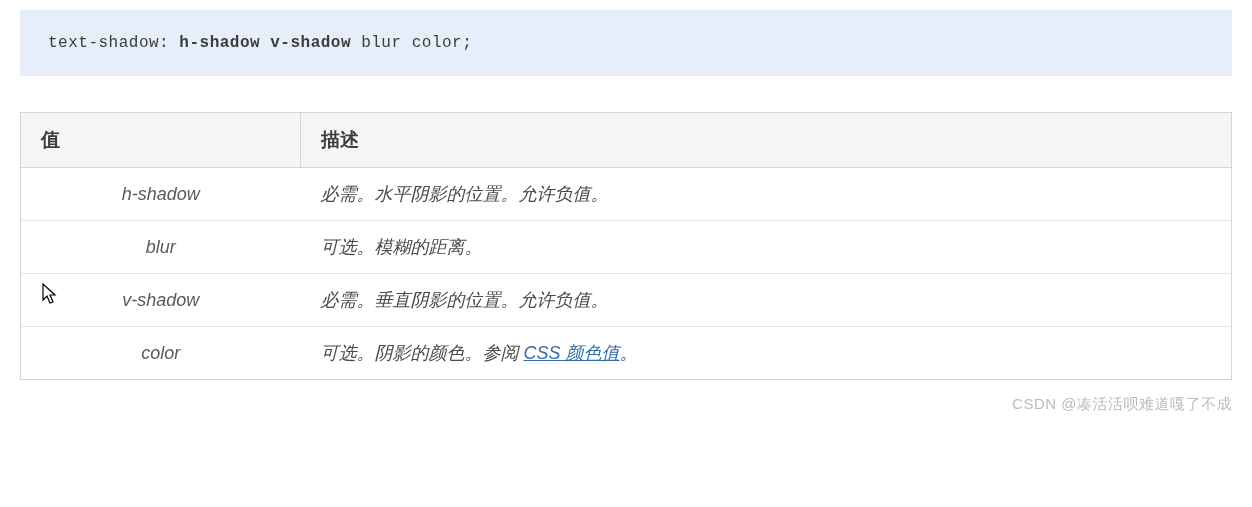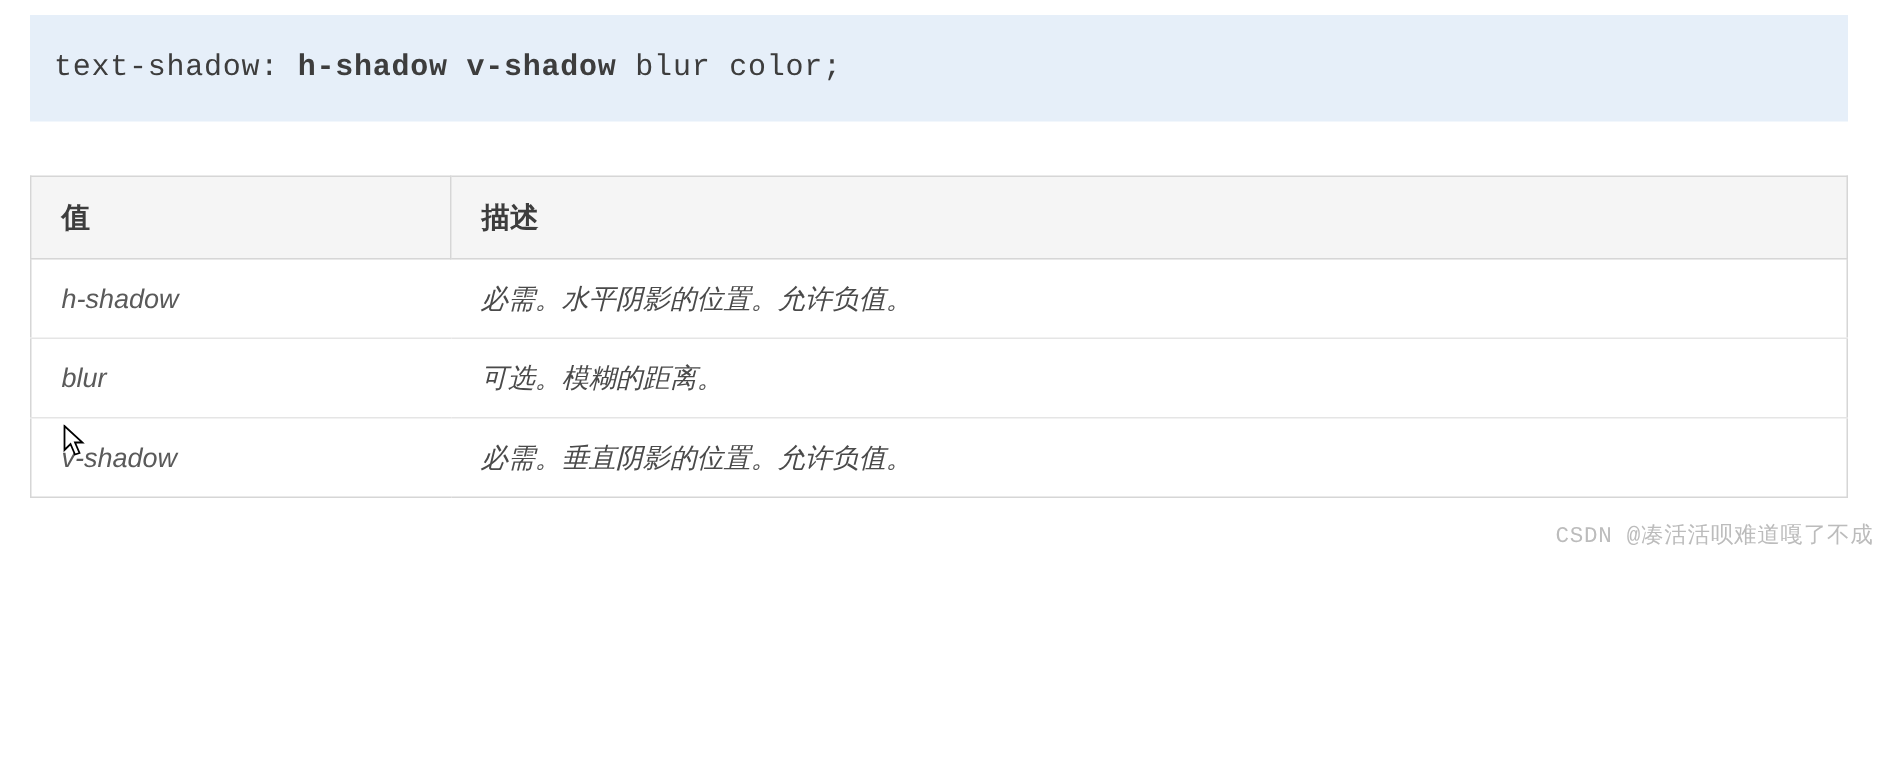--- a/index.html
+++ b/index.html
@@ -10,24 +10,24 @@
     body {
       font-family: "Microsoft YaHei", "PingFang SC", Arial, sans-serif;
       background: #ffffff;
       padding: 10px 20px 40px 20px;
       width: 1252px;
       color: #333;
       position: relative;
     }
     .code-block {
       background: #e6eff9;
-      padding: 24px 16px;
+      padding: 24px 28px;
       margin-bottom: 36px;
       font-family: "Courier New", Consolas, monospace;
-      font-size: 20px;
+      font-size: 16px;
       letter-spacing: 0.5px;
       color: #3d3d3d;
     }
     .code-block .bold {
       font-weight: bold;
     }
     table {
       width: 100%;
       border-collapse: collapse;
       border: 1px solid #d6d6d6;
@@ -47,42 +47,42 @@
       border-top: 1px solid #e5e5e5;
       vertical-align: middle;
       color: #4a4a4a;
       font-style: italic;
     }
     tbody tr td:first-child {
       width: 280px;
       font-style: italic;
       color: #5a5a5a;
       font-family: "Segoe UI", Arial, sans-serif;
+      text-align: center;
     }
     a.inline-link {
       color: #2f6ea8;
       text-decoration: underline;
     }
     .cursor {
       position: absolute;
       left: 41px;
       top: 283px;
       width: 18px;
       height: 24px;
       pointer-events: none;
       z-index: 10;
     }
     .watermark {
       position: absolute;
-      right: 3px;
+      right: 20px;
       bottom: 6px;
       font-size: 15px;
       color: #bcbcbc;
       letter-spacing: 0.5px;
-      font-family: Liberation Mono, monospace;
     }
   </style>
 </head>
 <body>
 
 <div class="code-block">
   <span>text-shadow: </span><span class="bold">h-shadow v-shadow</span><span> blur color;</span>
 </div>
 
 <table>
@@ -98,20 +98,26 @@
       <td>必需。水平阴影的位置。允许负值。</td>
     </tr>
     <tr>
       <td>blur</td>
       <td>可选。模糊的距离。</td>
     </tr>
     <tr>
       <td>v-shadow</td>
       <td>必需。垂直阴影的位置。允许负值。</td>
     </tr>
+    <tr>
+      <td>color</td>
+      <td>
+        <span>可选。阴影的颜色。参阅 </span><a href="#" class="inline-link">CSS 颜色值</a><span>。</span>
+      </td>
+    </tr>
   </tbody>
 </table>
 
 <svg class="cursor" viewBox="0 0 16 24">
   <path d="M1 1 L1 17 L5 13 L8 20 L11 19 L8 12 L13 12 Z" fill="#ffffff" stroke="#000000" stroke-width="1.2"></path>
 </svg>
 
 <div class="watermark">CSDN @凑活活呗难道嘎了不成</div>
 
 </body></html>

